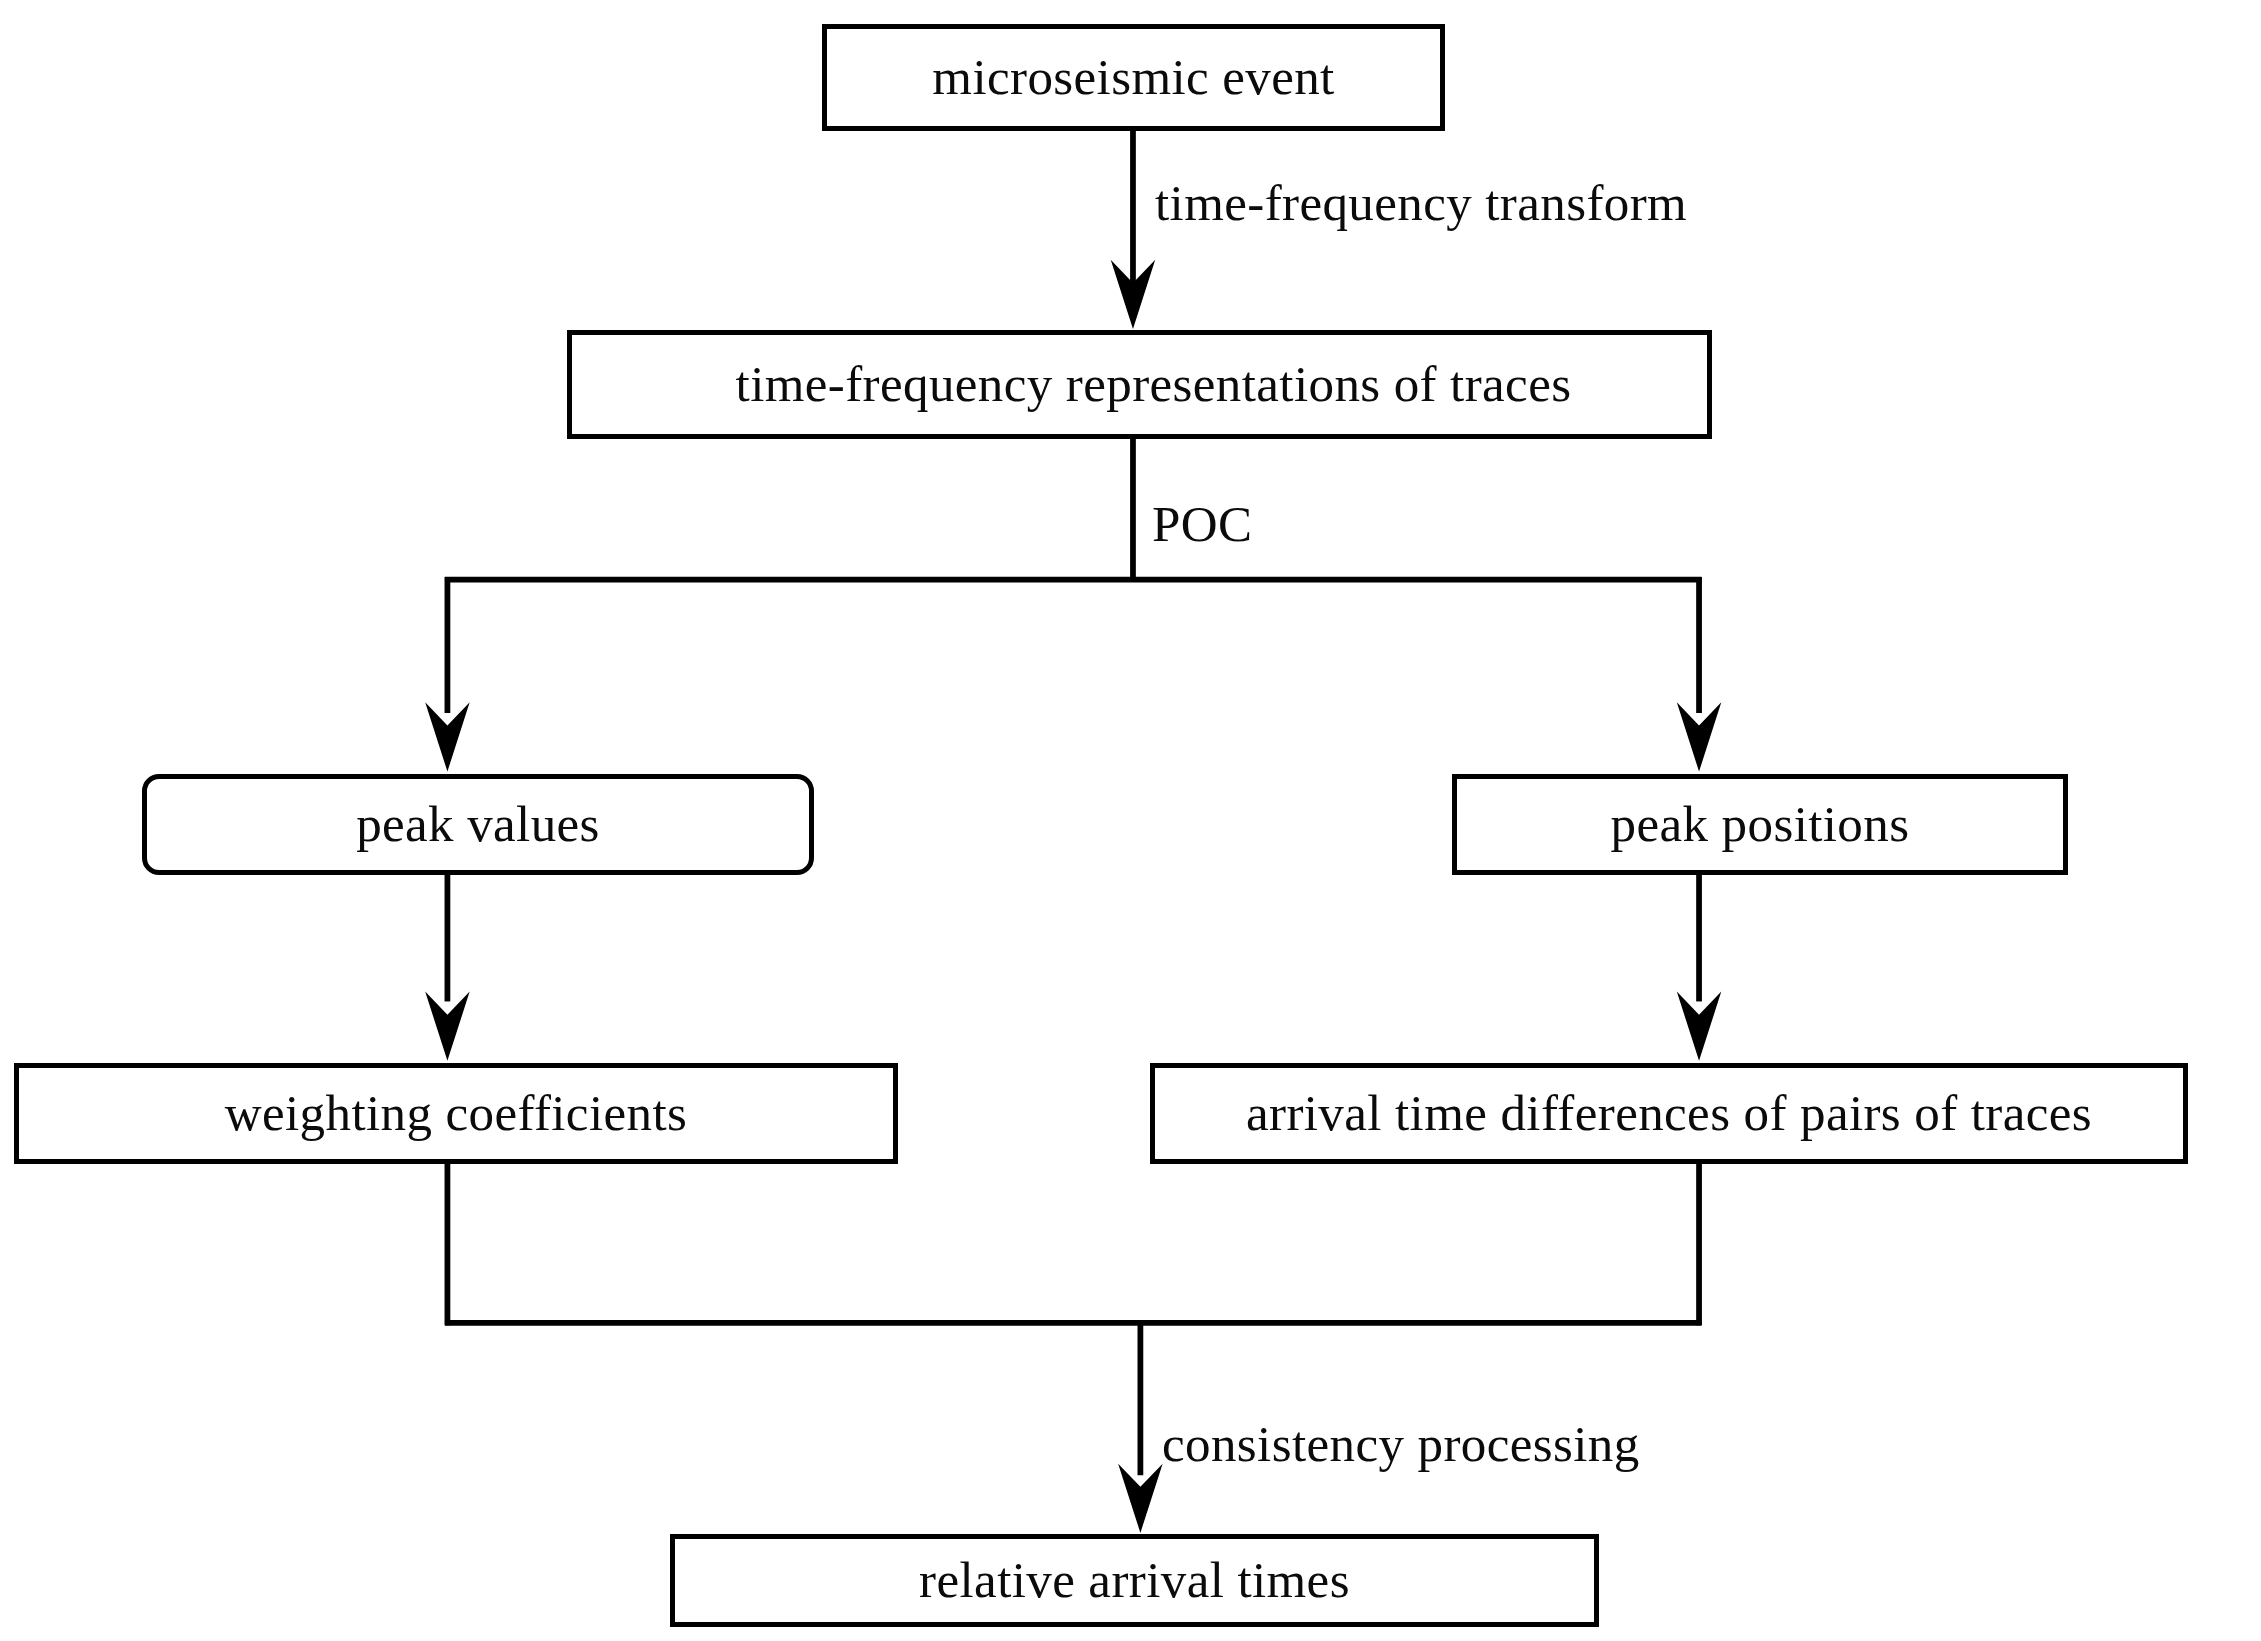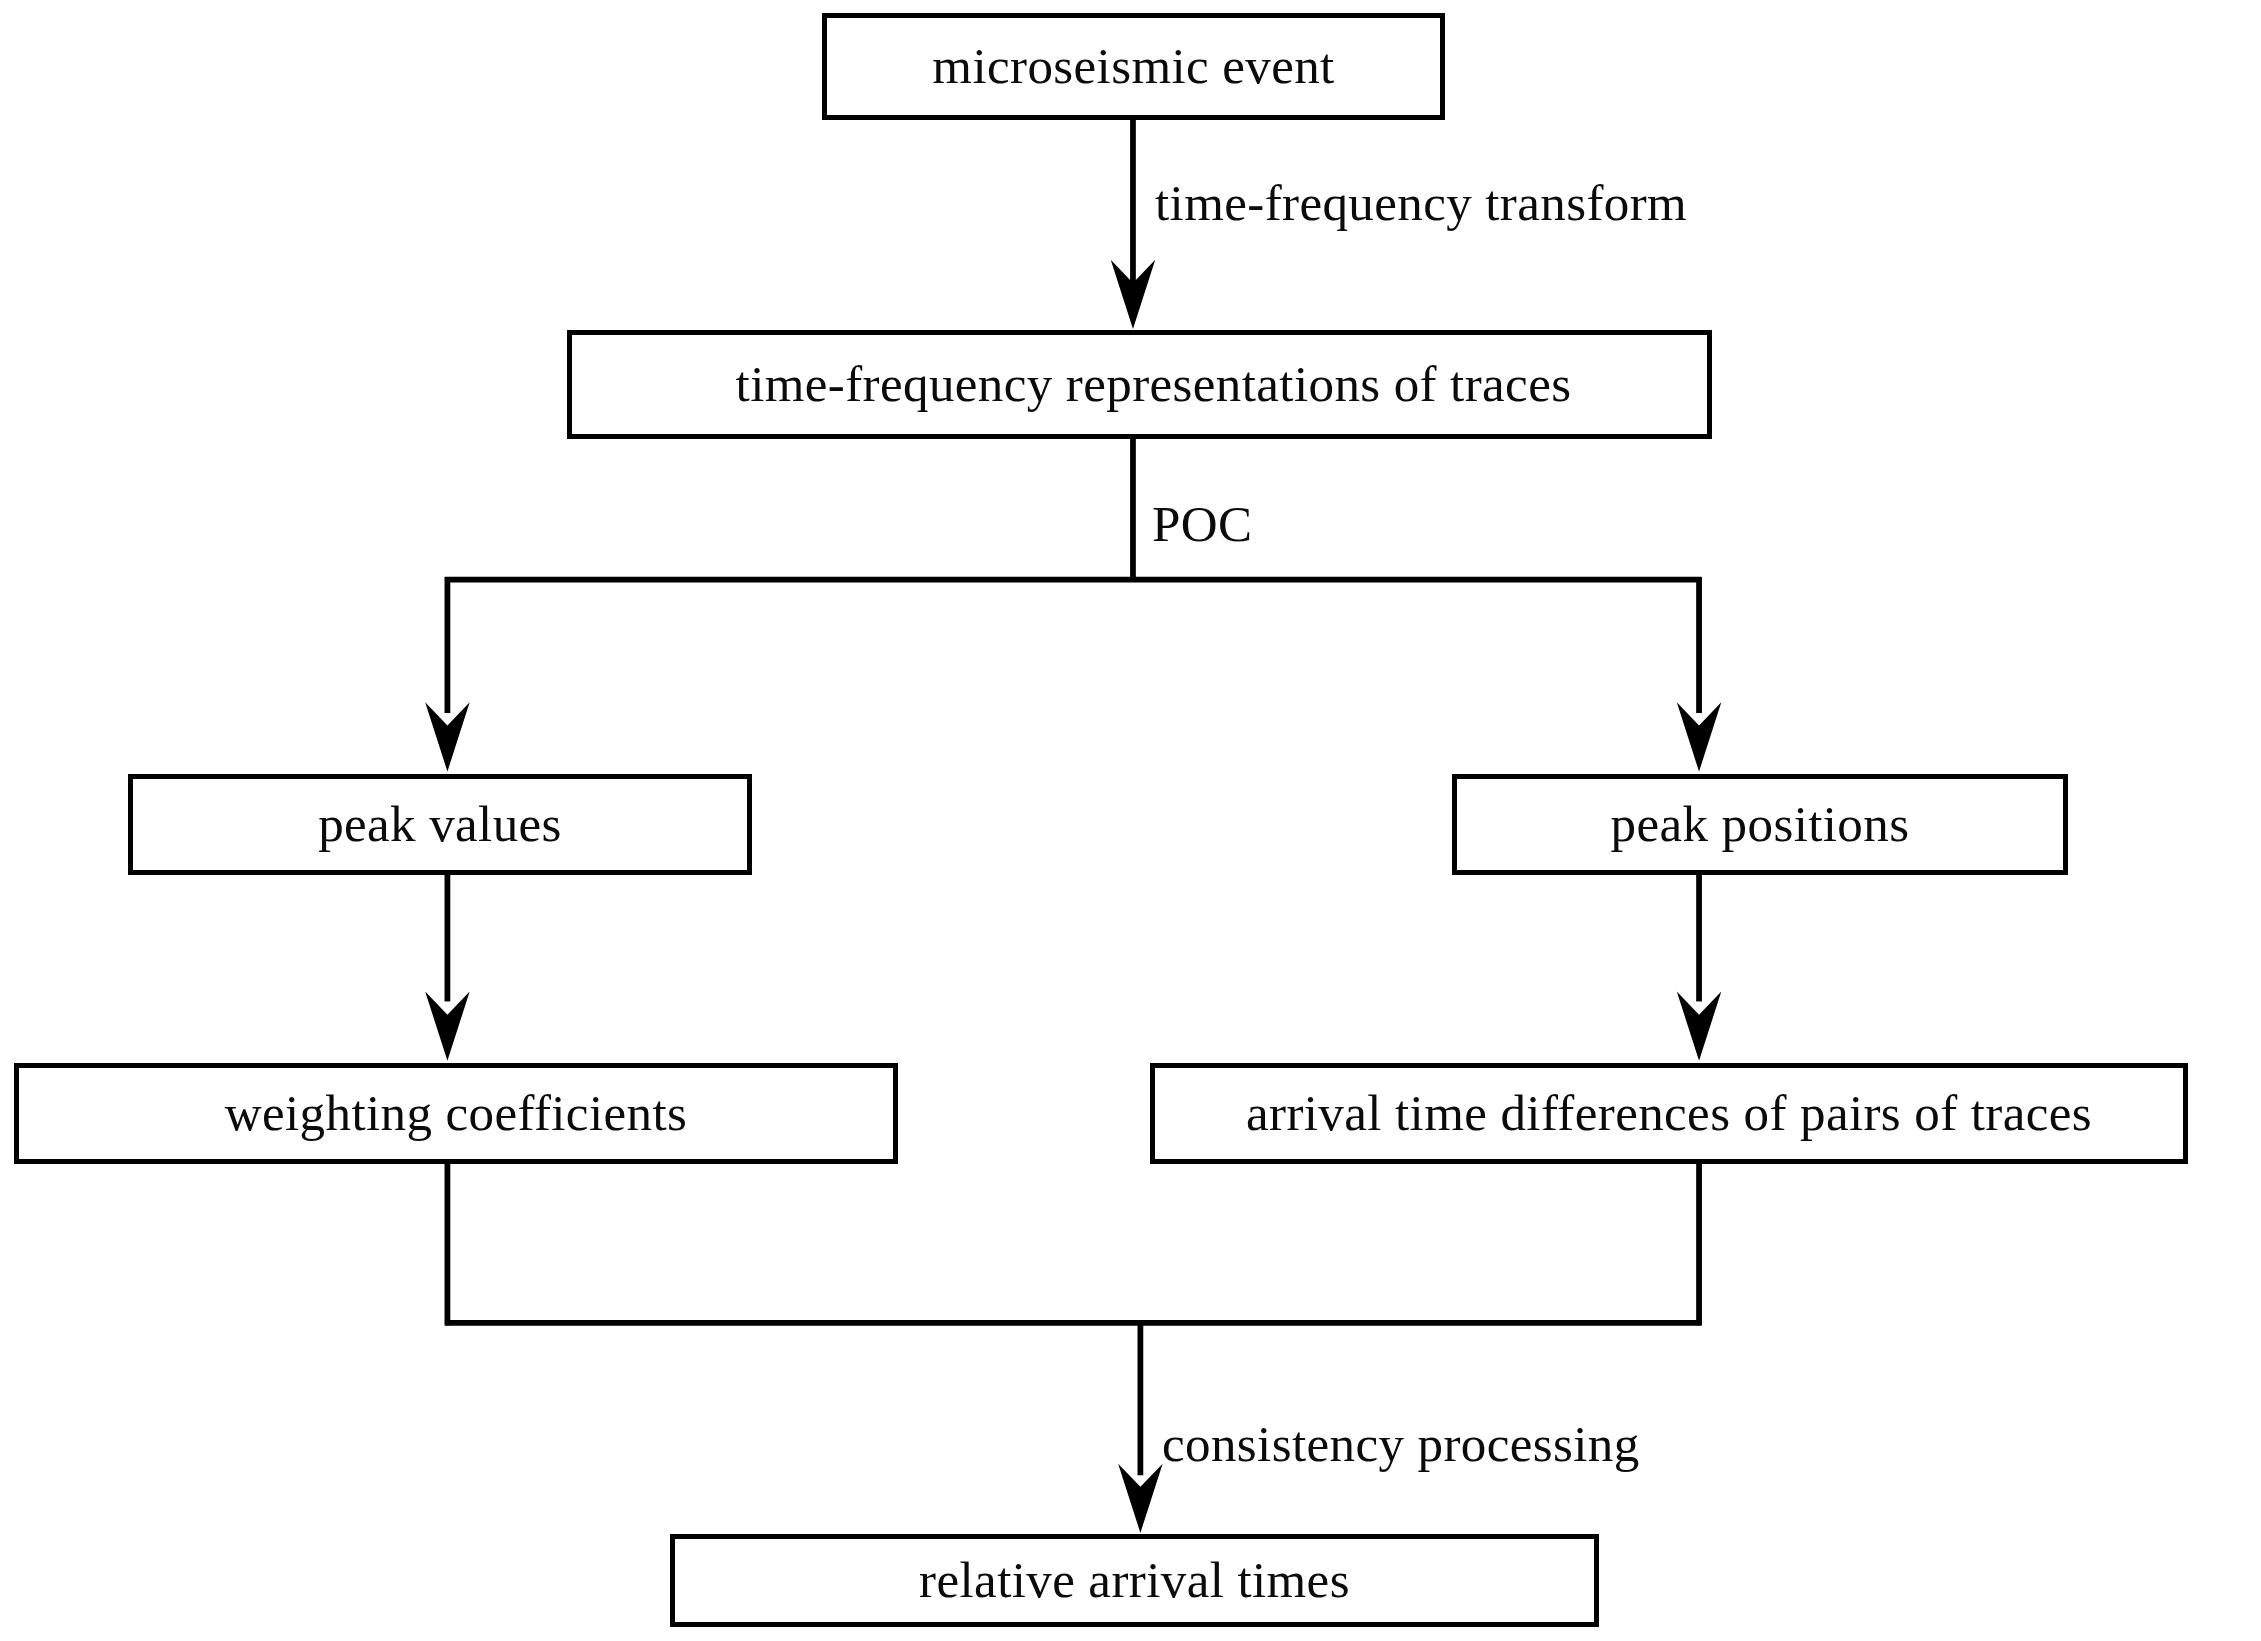--- a/index.html
+++ b/index.html
@@ -39,23 +39,23 @@
   }
   .edge-label {
     position: absolute;
     font-size: 51px;
     line-height: 1.1;
     color: #0b0b0b;
     letter-spacing: 0.4px;
     white-space: nowrap;
   }
   
-  #n-microseismic      { left:  822px; top:   13px; width:  623px; height: 107px; }
+  #n-microseismic      { left:  822px; top:   24px; width:  623px; height: 107px; }
   #n-tfrep             { left:  567px; top:  330px; width: 1145px; height: 109px; padding-left: 28px; }
-  #n-peak-values       { left:  128px; top:  774px; width:  624px; height: 101px; }
+  #n-peak-values       { left:  142px; top:  774px; width:  672px; height: 101px; border-radius: 17px; }
   #n-peak-positions    { left: 1452px; top:  774px; width:  616px; height: 101px; }
   #n-weighting         { left:   14px; top: 1063px; width: 884px; height: 101px; }
   #n-arrival-diff      { left: 1150px; top: 1063px; width: 1038px; height: 101px; }
   #n-relative-arrival  { left:  670px; top: 1534px; width: 929px; height: 93px; }
   
   #l-tf-transform  { left: 1155px; top: 175px; }
   #l-poc           { left: 1152px; top: 496px; }
   #l-consistency   { left: 1162px; top: 1416px; }
 </style>
 </head>

